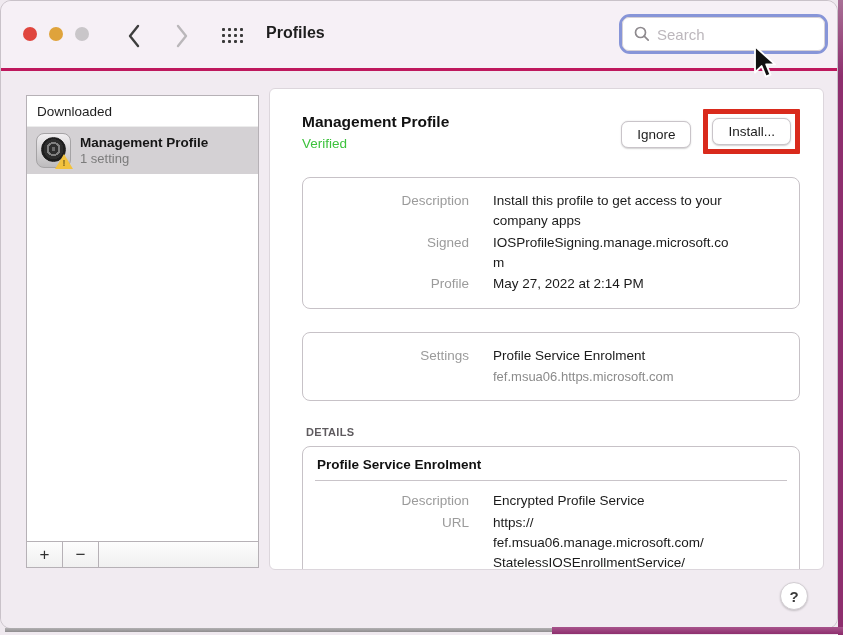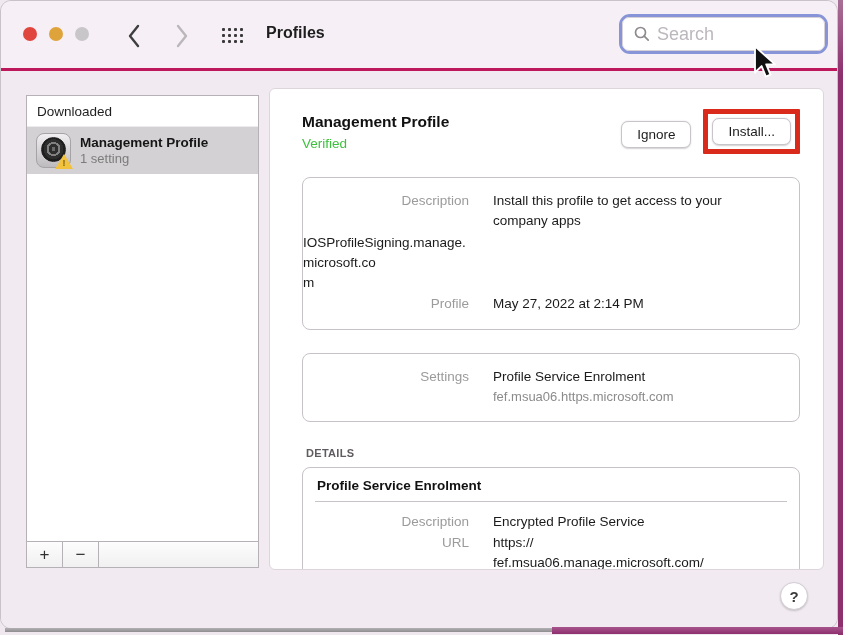--- a/index.html
+++ b/index.html
@@ -30,21 +30,21 @@
   .grid-icon { position:absolute; left:221px; top:27px; display:grid;
     grid-template-columns:repeat(4,3px); grid-template-rows:repeat(3,3px); gap:3px; }
   .grid-icon span { width:3px; height:3px; background:#3a3a3a; border-radius:1px; }
   .win-title { position:absolute; left:265px; top:23px; font-size:16px; font-weight:700; color:#1e1e1e; }
 
   .search-wrap { position:absolute; right:9px; top:13px; width:209px; height:40px;
     border:3px solid #8795d8; border-radius:11px; background:#fdfbfd; display:flex; align-items:center; }
   .search-inner { flex:1; display:flex; align-items:center; height:34px;
     border:1px solid #d6d1d6; border-radius:7px; margin:0; background:#fff; padding-left:10px; }
   .search-inner svg { flex:none; }
-  .search-input { border:none; outline:none; background:transparent; font-size:18px;
+  .search-input { border:none; outline:none; background:transparent; font-size:15px;
     color:#333; width:150px; margin-left:6px; font-family:inherit; }
   .search-input::placeholder { color:#bcb7bc; }
 
   
   .content { position:relative; height:557px; background:#f1ebf1; }
 
   
   .sidebar { position:absolute; left:25px; top:24px; width:233px; height:473px;
     background:#fff; border:1px solid #b6b1b6; }
   .sb-header { padding:8px 10px 7px; font-size:13.5px; color:#1e1e1e; background:#fff;
@@ -189,20 +189,21 @@
         </div>
       </div>
 
       <div class="gbox">
         <div class="kv">
           <div class="kl">Description</div>
           <div class="gv">Install this profile to get access to your
 company apps</div>
         </div>
         <div class="kv">
+          <div class="kl">Signed</div>
           <div class="gv">IOSProfileSigning.manage.microsoft.co
 m</div>
         </div>
         <div class="kv">
           <div class="kl">Profile</div>
           <div class="gv">May 27, 2022 at 2:14 PM</div>
         </div>
       </div>
 
       <div class="gbox">

